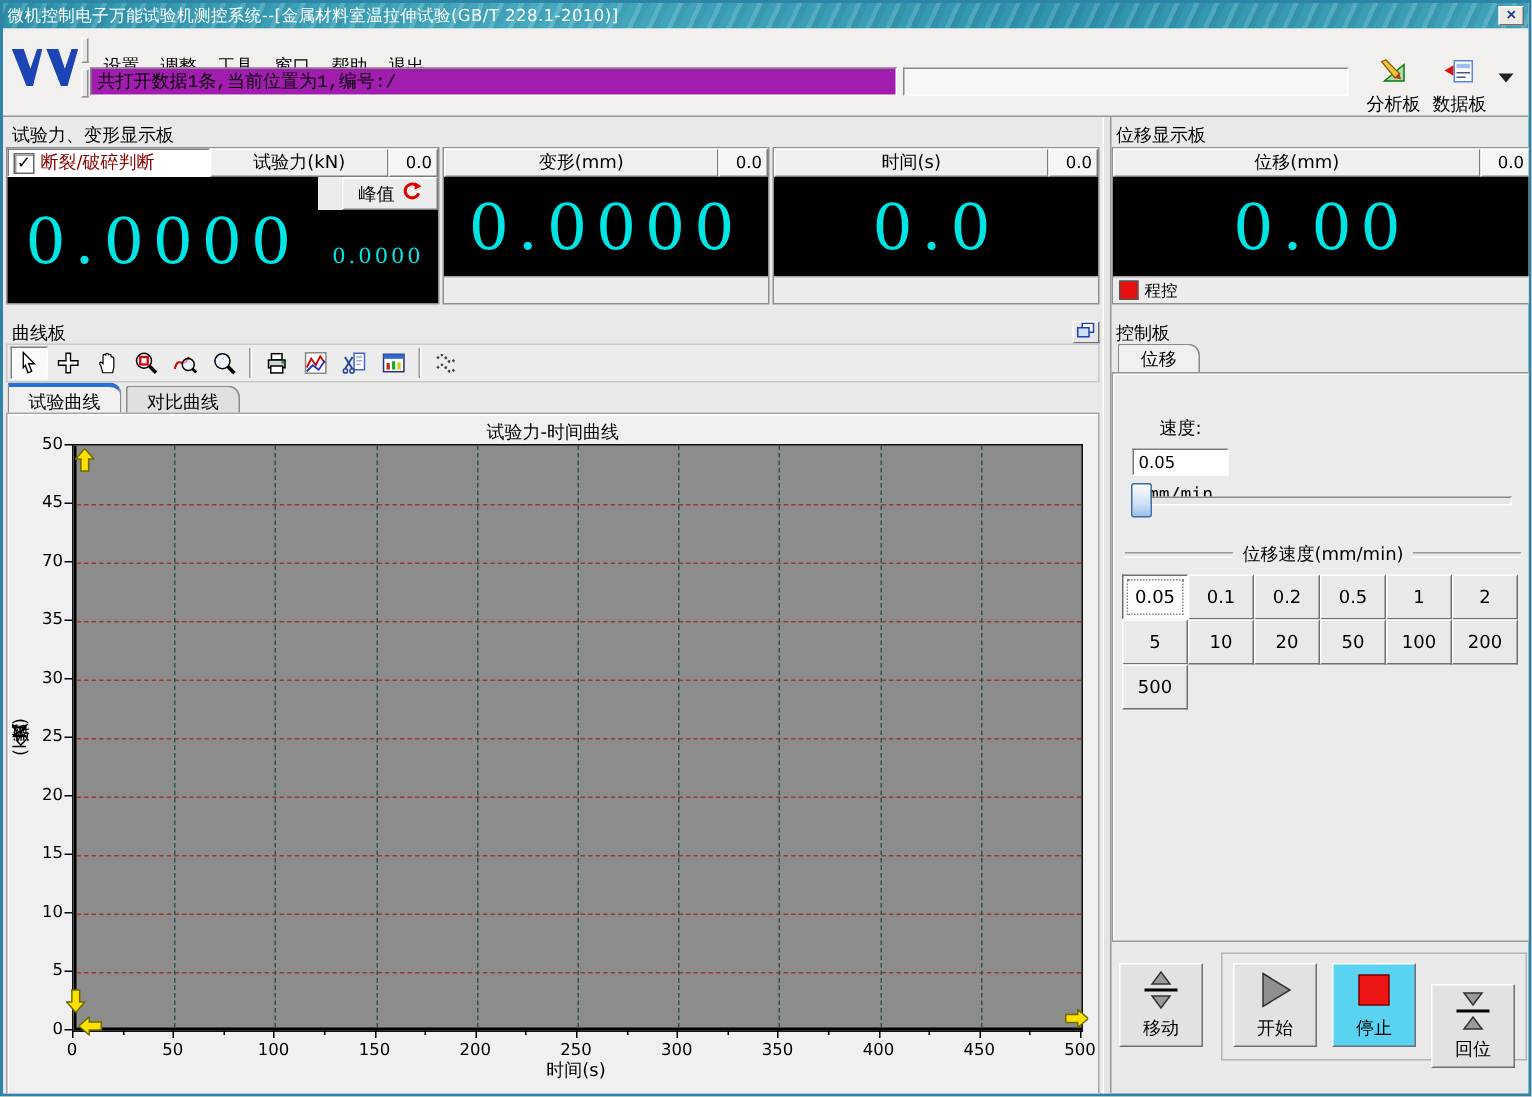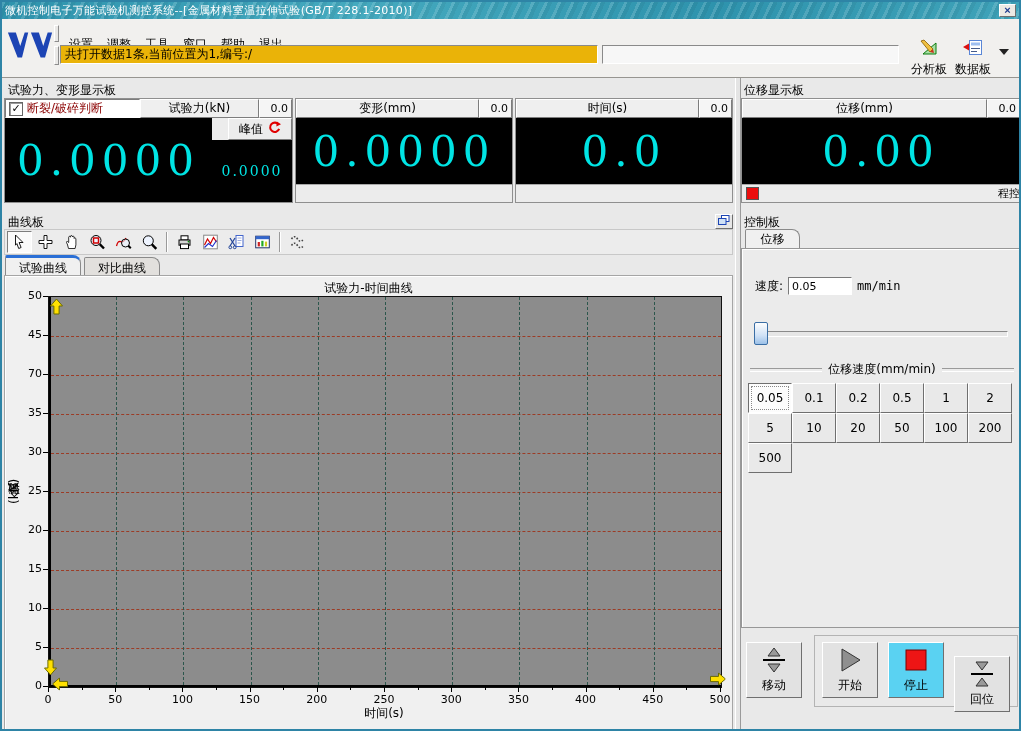--- a/index.html
+++ b/index.html
@@ -15,22 +15,22 @@
   .close-btn{margin-left:auto;width:17px;height:13px;background:#ece9e4;border:1px solid;border-color:#fff #6e6e6e #6e6e6e #fff;
     display:flex;align-items:center;justify-content:center;font-size:11px;font-weight:bold;color:#1c3a8e;line-height:1;padding:0;cursor:default;}
   
   .chrome{position:absolute;left:0;top:17px;right:0;height:58px;background:#f1f0ee;border-bottom:1px solid #979590;}
   .logo{position:absolute;left:5px;top:6px;width:46px;height:40px;}
   .grip{position:absolute;width:3px;background:#e9e8e6;border:1px solid;border-color:#fff #8c8c8c #8c8c8c #fff;}
   .grip-menu{left:52px;top:6px;height:15px;}
   .grip-status{left:52px;top:27px;height:17px;}
   .menubar{position:absolute;left:60px;top:4px;height:18px;display:flex;align-items:center;}
   .menu-item{padding:2px 7px;cursor:default;margin-top:24px;}
-  .statusbox{position:absolute;left:58px;top:26px;width:538px;height:19px;background:#eab308;box-sizing:border-box;
-    border:1px solid;border-color:#8a8a8a #fff #fff #8a8a8a;display:flex;align-items:flex-start;padding-left:4px;}
+  .statusbox{position:absolute;left:58px;top:26px;width:538px;height:19px;background:#a21caf;box-sizing:border-box;
+    border:1px solid;border-color:#8a8a8a #fff #fff #8a8a8a;display:flex;align-items:flex-start;padding-left:4px;font-family:Liberation Mono, monospace;}
   .statusbox2{position:absolute;left:600px;top:26px;width:297px;height:19px;background:#f7f7f7;box-sizing:border-box;
     border:1px solid;border-color:#8a8a8a #fff #fff #8a8a8a;}
   .quick{position:absolute;right:10px;top:20px;display:flex;align-items:flex-start;gap:8px;}
   .quick-item{display:flex;flex-direction:column;align-items:center;gap:1px;cursor:default;}
   .dd-arrow{margin-top:10px;width:0;height:0;border-left:5px solid transparent;border-right:5px solid transparent;border-top:6px solid #222;}
   
   .caption{position:absolute;font-size:12px;}
   
   .dpanel{position:absolute;top:96px;height:105px;box-sizing:border-box;background:#ececec;
     border:1px solid #8f8f8f;box-shadow:inset 1px 1px 0 #fff;display:flex;flex-direction:column;}
@@ -50,21 +50,21 @@
   .dp-body{flex:1;display:flex;min-height:0;}
   .led{background:#000;color:#00e4e4;font-family:"DejaVu Serif","Liberation Serif",serif;
     display:flex;align-items:center;justify-content:center;}
   .led.big{flex:1;font-size:42px;letter-spacing:6px;}
   .led.small{flex:1;font-size:14px;letter-spacing:2px;}
   .peak-col{width:80px;flex:none;display:flex;flex-direction:column;background:#ececec;}
   .peak-hdr{height:22px;flex:none;box-sizing:border-box;border:1px solid;border-color:#fff #7d7d7d #7d7d7d #fff;
     display:flex;align-items:center;justify-content:center;gap:5px;margin-left:16px;}
   .dp-footer{height:17px;flex:none;border-top:1px solid #a8a8a8;background:#ececec;
     display:flex;align-items:center;justify-content:center;font-size:11px;}
-  .dp-footer.left{justify-content:space-between;padding-left:4px;gap:4px;}
+  .dp-footer.left{justify-content:flex-start;padding-left:4px;gap:4px;}
   .mode-square{width:11px;height:11px;background:#ea0f0f;border:1px solid #555;}
   
   .restore-btn{position:absolute;left:713px;top:212px;width:18px;height:15px;background:#e6e6e6;
     border:1px solid;border-color:#fff #6f6f6f #6f6f6f #fff;display:flex;align-items:center;justify-content:center;padding:0;}
   .curve-toolbar{position:absolute;left:2px;top:227px;width:729px;height:26px;background:#ececec;
     border:1px solid #c8c8c8;box-sizing:border-box;display:flex;align-items:center;padding-left:2px;gap:1px;}
   .tool-btn{width:25px;height:22px;flex:none;display:flex;align-items:center;justify-content:center;
     background:transparent;border:1px solid transparent;padding:0;}
   .tool-btn.pressed{background:#fafafa;border-color:#7d7d7d #fff #fff #7d7d7d;}
   .tool-sep{width:0;height:20px;border-left:1px solid #9a9a9a;border-right:1px solid #fff;margin:0 3px;flex:none;}
@@ -89,21 +89,21 @@
   .arrow{position:absolute;width:13px;height:16px;}
   .a-up{left:1px;top:2px;}
   .a-down{left:-5px;bottom:12px;transform:rotate(180deg);}
   .a-left{left:5px;bottom:-5px;transform:rotate(-90deg);}
   .a-right{right:-3px;bottom:0px;transform:rotate(90deg);}
   
   .ctl-tab{position:absolute;left:743px;top:227px;width:55px;height:20px;box-sizing:border-box;background:#f0f0f0;
     border:1px solid #8a8a8a;border-bottom:none;border-radius:2px 8px 0 0;display:flex;align-items:center;justify-content:center;}
   .ctl-page{position:absolute;left:739px;top:246px;width:280px;height:380px;box-sizing:border-box;background:#ebebeb;
     border:1px solid #979797;box-shadow:inset 1px 1px 0 #fff;}
-  .speed-row{position:absolute;left:13px;top:28px;display:flex;align-items:center;gap:5px;}
+  .speed-row{position:absolute;left:13px;top:28px;display:flex;align-items:center;gap:5px;flex-direction:column;}
   .speed-input{width:64px;height:18px;box-sizing:border-box;border:1px solid;border-color:#7a7a7a #fff #fff #7a7a7a;
     background:#fff;font-size:11px;padding:1px 3px;font-family:"DejaVu Sans",sans-serif;}
   .unit{font-family:"DejaVu Sans Mono","Liberation Mono",monospace;font-size:12px;}
   .slider-track{position:absolute;left:14px;top:82px;width:250px;height:4px;background:#e6e6e6;
     border:1px solid;border-color:#8a8a8a #fff #fff #8a8a8a;}
   .slider-thumb{position:absolute;left:12px;top:73px;width:12px;height:21px;border-radius:2px;
     background:linear-gradient(180deg,#fdfdfd,#cfe1f6 60%,#9cc1e8);border:1px solid #3a6ea5;}
   .grp{position:absolute;left:8px;top:112px;width:264px;display:flex;align-items:center;gap:6px;}
   .grp .line{flex:1;height:2px;border-top:1px solid #9a9a9a;border-bottom:1px solid #fff;}
   .speed-grid{position:absolute;left:6px;top:134px;width:266px;display:flex;flex-wrap:wrap;}

